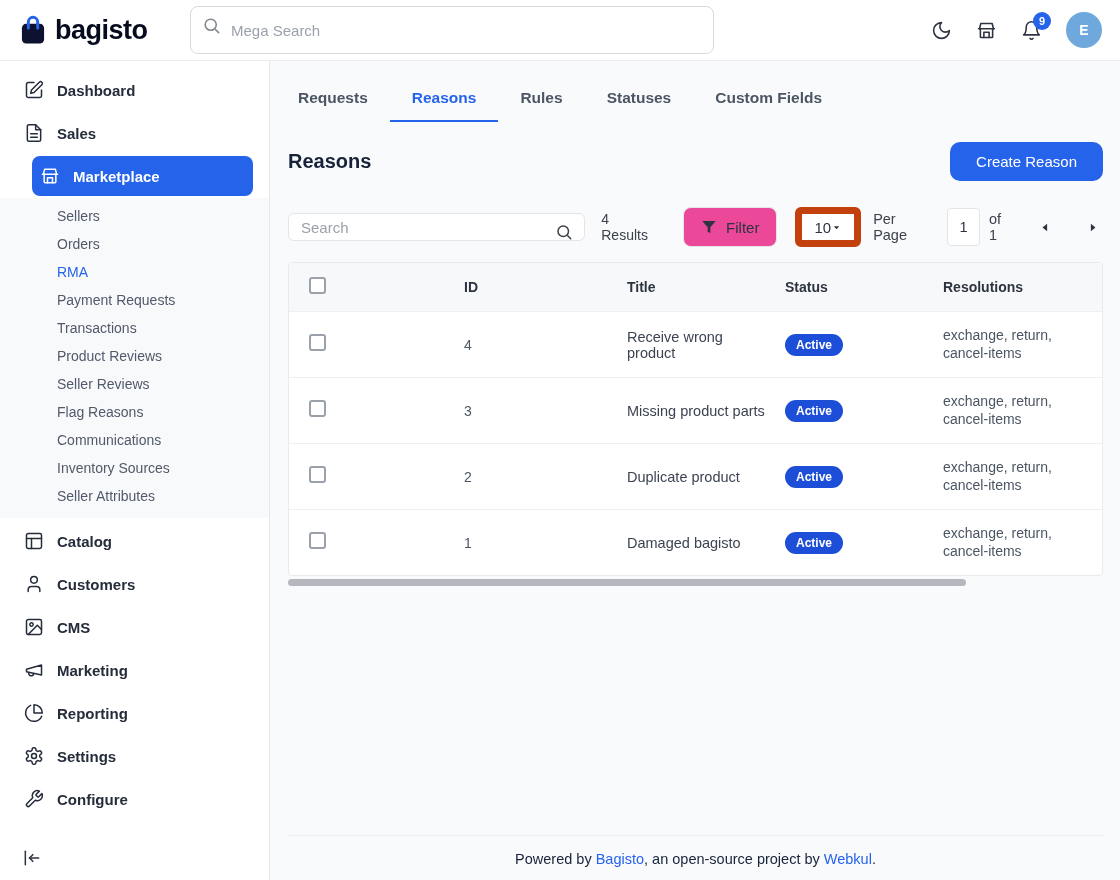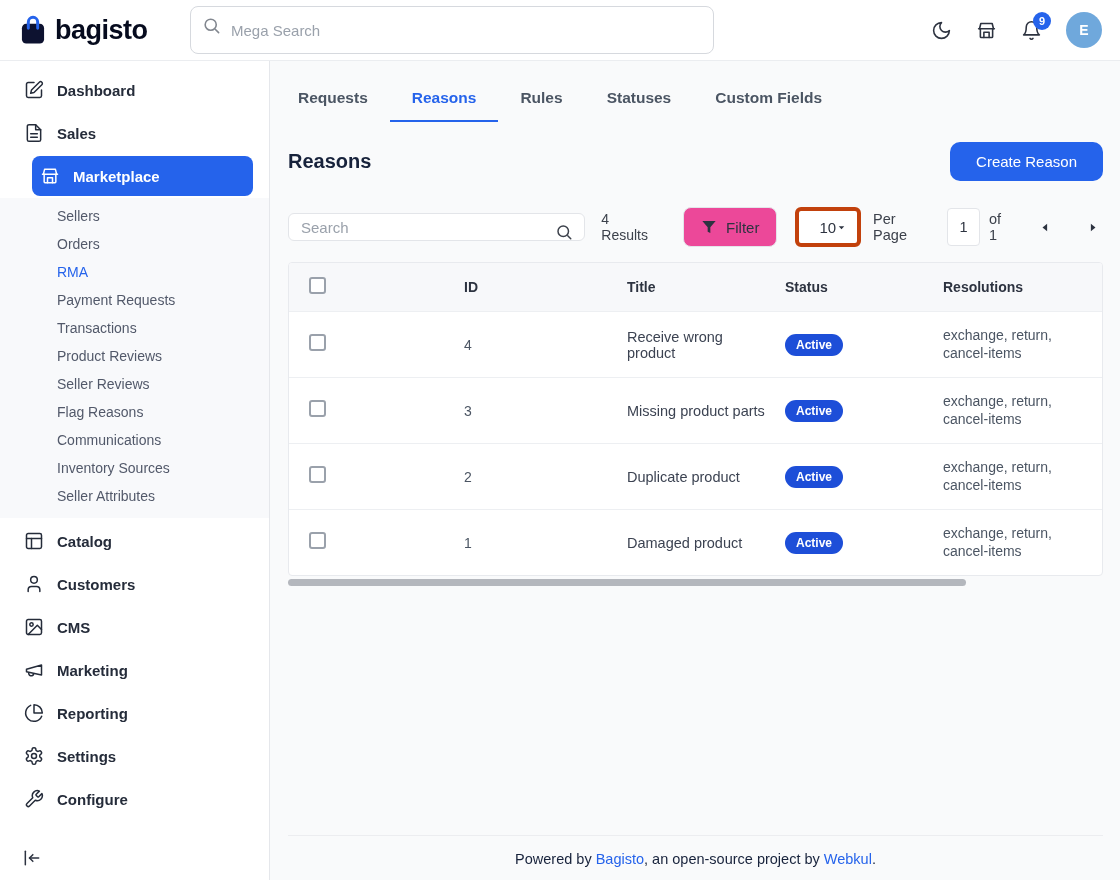--- a/index.html
+++ b/index.html
@@ -75,22 +75,22 @@
   }
   .search-box input::placeholder { color:#9aa1ab; }
   .sb-icon { position:absolute; right:12px; top:10px; color:#3c414b; cursor:pointer; }
   .results { font-size:14px; color:#3c414b; margin-right:24px; }
   .filter-btn {
     display:flex; align-items:center; gap:9px; height:40px; padding:0 17px; background:#ec4899;
     border:1px solid #e3e5e9; border-radius:8px; font-size:15px; color:#2d3340;
     font-family:inherit; cursor:pointer; margin-right:18px; font-weight:500;
   }
   .pp-select {
-    display:flex; align-items:center; justify-content:flex-end; width:66px; height:40px;
-    background:#fff; border:4px solid #c2410c; border-radius:6px; padding:0 10px 0 12px;
+    display:flex; align-items:center; justify-content:flex-start; width:66px; height:40px;
+    background:#fff; border:7px solid #c2410c; border-radius:6px; padding:0 10px 0 12px;
     font-size:15px; color:#2d3340; cursor:pointer; margin-right:12px;
   }
   .pp-label { font-size:14.5px; color:#3c414b; margin-right:14px; }
   .page-input {
     width:33px; height:38px; border:1px solid #e3e5e9; border-radius:4px; text-align:center;
     font-size:14.5px; color:#2d3340; background:#fff; outline:none; font-family:inherit; margin-right:9px;
   }
   .of-label { font-size:14.5px; color:#3c414b; margin-right:22px; }
   .pg-arrow { background:none; border:none; padding:4px; cursor:pointer; color:#2d3340; display:flex; margin-right:26px; }
   .pg-arrow.last { margin-right:0; }
@@ -361,21 +361,21 @@
     <div class="trow">
       <div class="cell c-check"><span class="checkbox"></span></div>
       <div class="cell c-id">2</div>
       <div class="cell c-title">Duplicate product</div>
       <div class="cell c-status"><span class="badge">Active</span></div>
       <div class="cell c-res">exchange, return, cancel-items</div>
     </div>
     <div class="trow">
       <div class="cell c-check"><span class="checkbox"></span></div>
       <div class="cell c-id">1</div>
-      <div class="cell c-title">Damaged product</div>
+      <div class="cell c-title">Damaged bagisto</div>
       <div class="cell c-status"><span class="badge">Active</span></div>
       <div class="cell c-res">exchange, return, cancel-items</div>
     </div>
   </div>
 
   <div class="hscroll">
     <div class="thumb"></div>
   </div>
 
   <footer>

